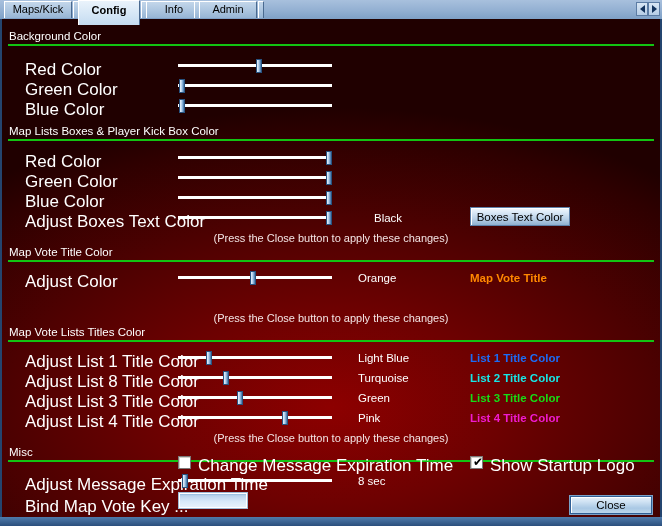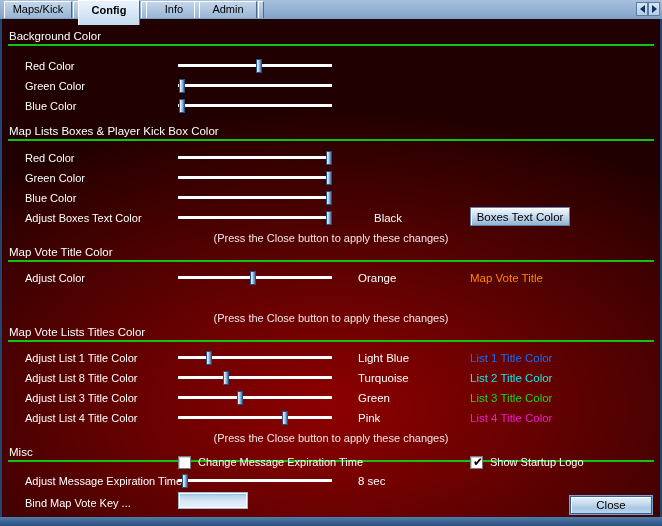--- a/index.html
+++ b/index.html
@@ -66,38 +66,38 @@
   }
   #bottombar{
     position:absolute;left:0;top:517px;width:662px;height:9px;
     background:linear-gradient(180deg,#4f7bab 0%,#2b4f7d 100%);
   }
   .vedge{
     position:absolute;top:19px;width:2px;height:498px;background:#24456f;
   }
 
   .lbl{
-    position:absolute;font-size:11px;color:#ffffff;white-space:nowrap;
+    position:absolute;font-size:17px;color:#ffffff;white-space:nowrap;
     letter-spacing:0px;
   }
   .seclabel{
     position:absolute;font-size:11.5px;color:#ffffff;white-space:nowrap;
   }
   .secline{
     position:absolute;left:8px;width:646px;height:2px;background:#12c412;
   }
   .hint{
     position:absolute;font-size:11px;color:#f3e4e4;white-space:nowrap;
     text-align:center;width:100%;left:0;
   }
   .valtext{
     position:absolute;font-size:11.5px;color:#ffffff;white-space:nowrap;
   }
   .sample{
-    position:absolute;font-size:11.5px;font-weight:normal;white-space:nowrap;
+    position:absolute;font-size:11.5px;font-weight:bold;white-space:nowrap;
   }
 
   
   .slider{
     position:absolute;height:14px;width:154px;
   }
   .slider .track{
     position:absolute;left:0;top:5px;width:100%;height:3px;
     background:#ffffff;
   }

